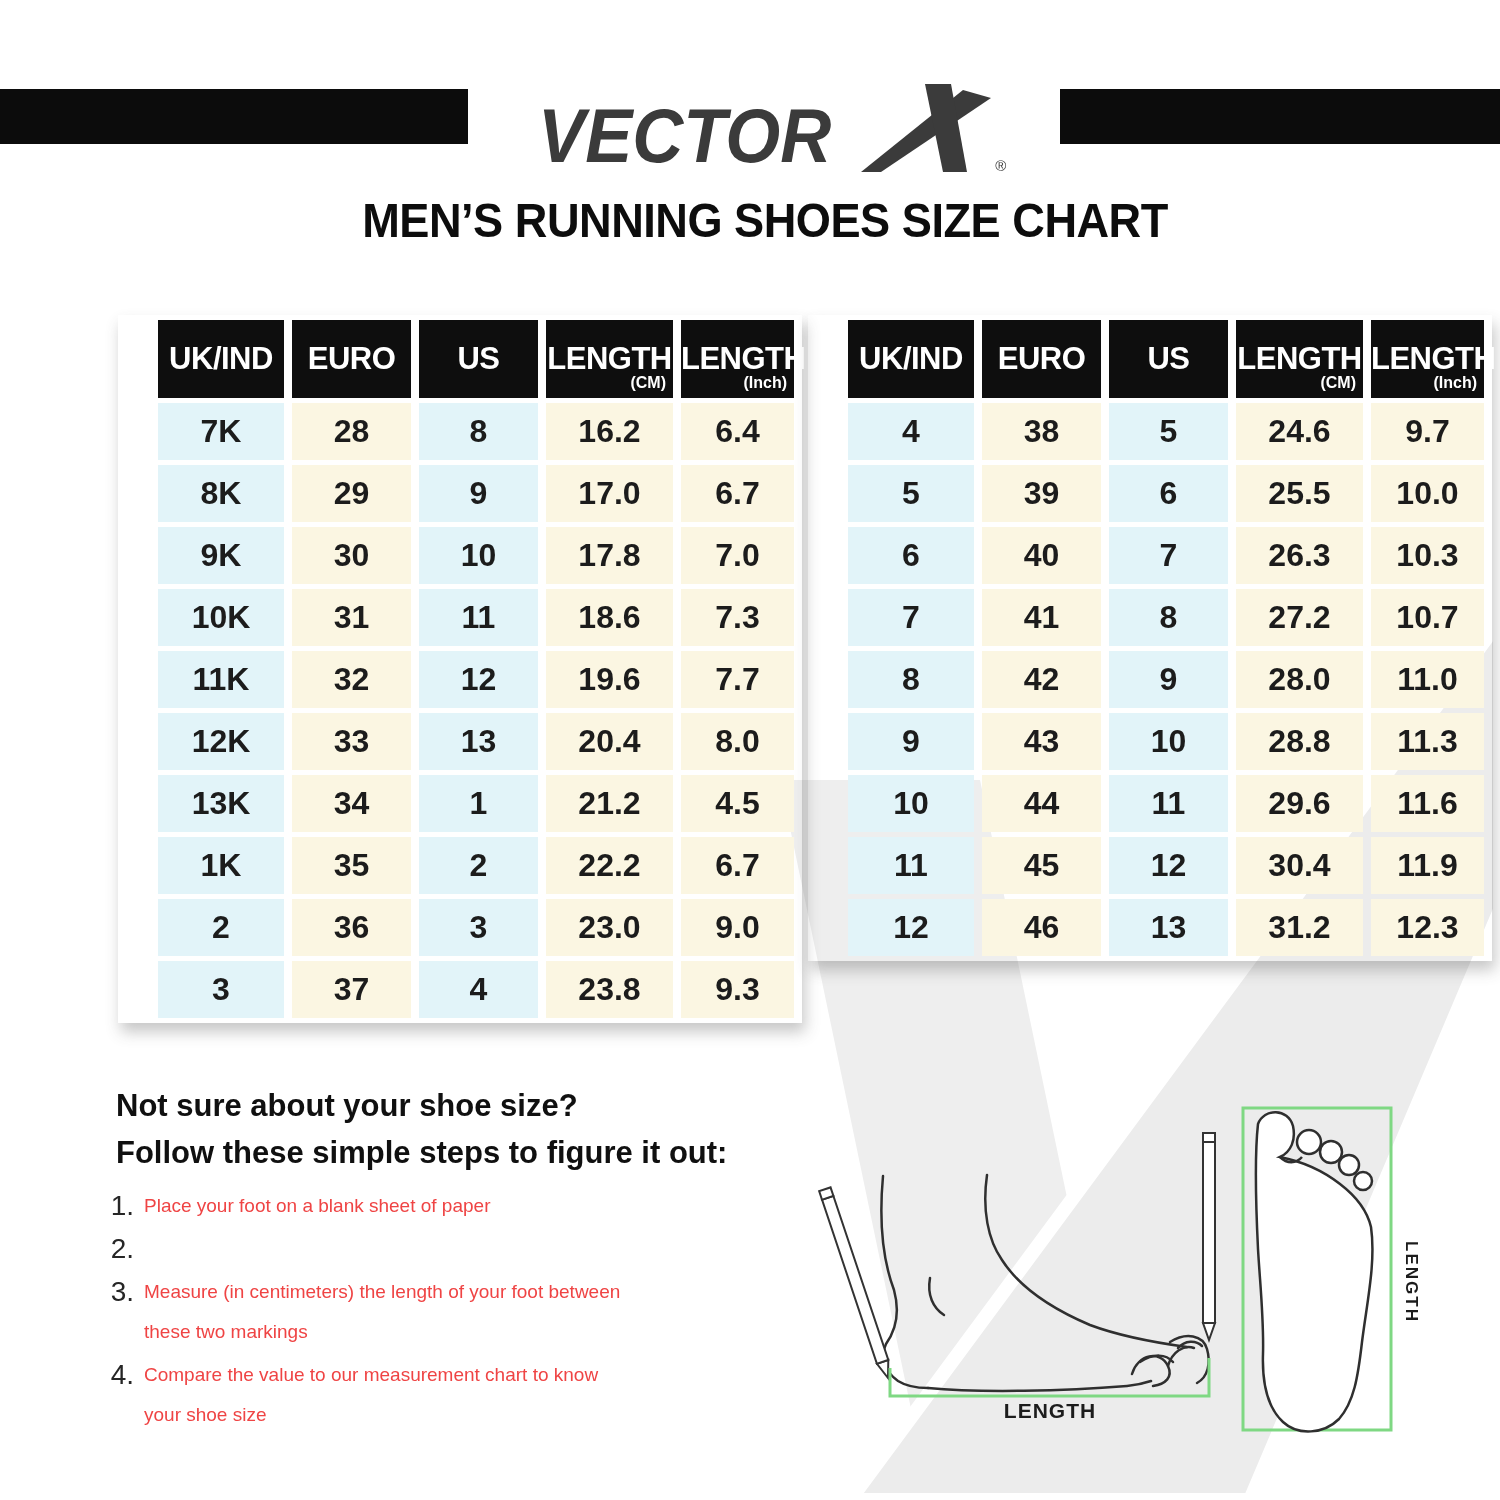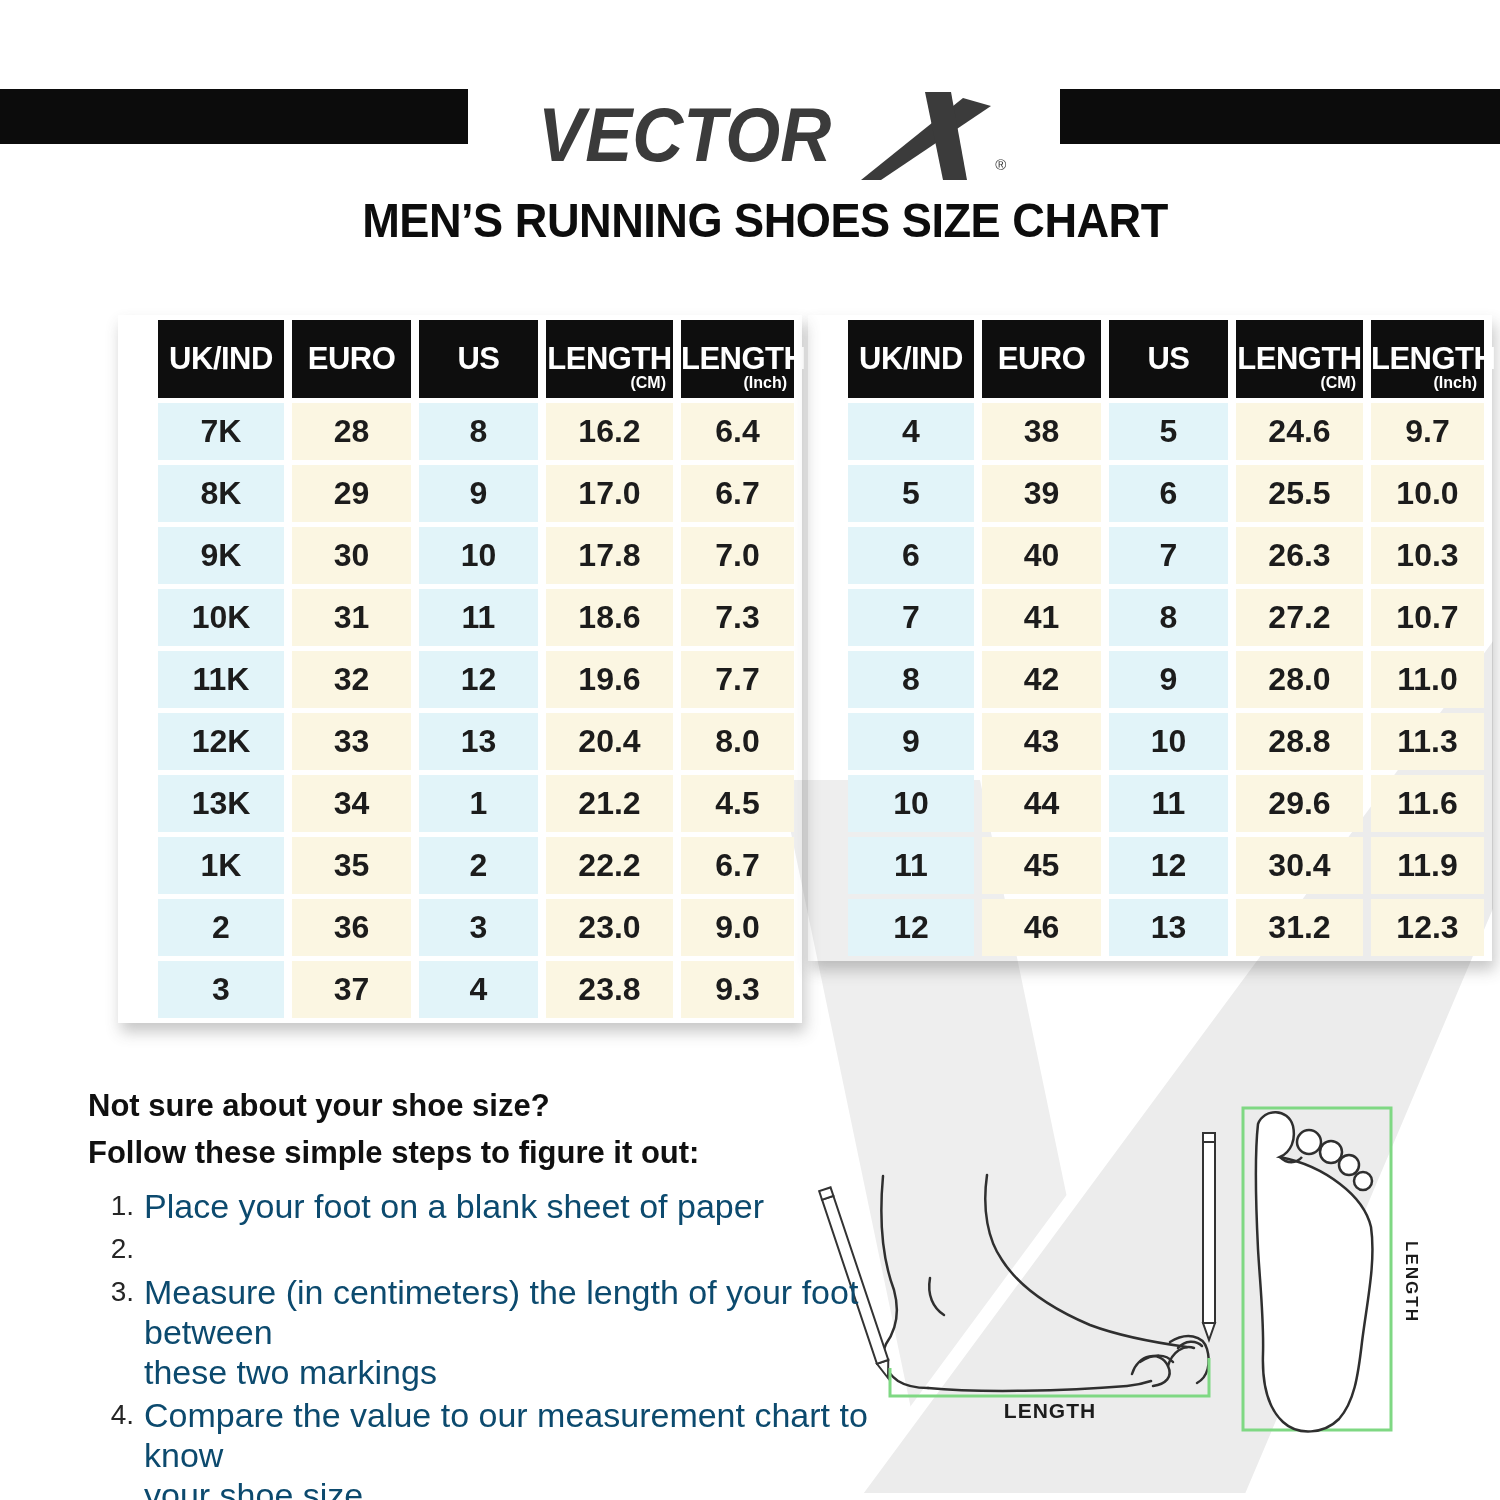--- a/index.html
+++ b/index.html
@@ -6,21 +6,21 @@
   .page{
     position:relative;width:1500px;height:1500px;overflow:hidden;
     background:#ffffff;font-family:"Liberation Sans",sans-serif;
     --header-bg:#0e0e0e;--col-blue:#e2f4f9;--col-cream:#fbf6e2;
     --green:#7fd883;--ink:#1c1c1c;--watermark:#eeeeee;--logo:#3b3b3b;
   }
   .watermark{position:absolute;left:0;top:0;z-index:0;}
   .topbar{position:absolute;top:89px;height:55px;background:#0c0c0c;z-index:2;}
   .topbar.left{left:0;width:468px;}
   .topbar.right{left:1060px;width:440px;}
-  .logo{position:absolute;left:538px;top:88px;z-index:3;display:flex;align-items:center;}
+  .logo{position:absolute;left:538px;top:80px;z-index:3;display:flex;align-items:flex-end;}
   .logo-text{
     font-family:"Liberation Sans",sans-serif;font-style:italic;font-weight:bold;
     font-size:76px;line-height:76px;color:var(--logo);letter-spacing:0px;
     transform:scaleX(0.93);transform-origin:left center;
   }
   .logo-x{margin-left:8px;margin-top:4px;}
   .reg{font-size:15px;color:var(--logo);margin-left:2px;margin-top:58px;}
   .title{
     position:absolute;top:193px;left:765px;transform:translateX(-50%) scaleX(0.94);
     font-size:48px;font-weight:bold;color:#0d0d0d;white-space:nowrap;
@@ -43,29 +43,29 @@
   .size-table th .hsub{
     position:absolute;right:7px;bottom:6px;font-size:16px;font-weight:bold;letter-spacing:0;
   }
   .size-table td{
     height:57px;text-align:center;vertical-align:middle;padding:0;
     font-size:32px;font-weight:bold;color:var(--ink);
   }
   .size-table td.blue{background:var(--col-blue);}
   .size-table td.cream{background:var(--col-cream);margin-left:40px;}
   .instructions{position:absolute;left:88px;top:1082px;width:780px;z-index:2;color:#101010;}
-  .instructions .hd{font-size:31px;font-weight:bold;line-height:47px;}
+  .instructions .hd{font-size:31px;font-weight:bold;line-height:47px;margin-left:28px;}
   .steps{list-style:none;margin:10px 0 0 0;padding:0;}
   .steps li{display:flex;margin:0 0 3px 0;}
   .steps .num{
     width:46px;min-width:46px;text-align:right;padding-right:10px;
     font-size:28px;line-height:40px;color:#262626;
   }
   .steps .txt{
-    font-size:34px;line-height:40px;color:#0c4a6e;white-space:pre-line;
+    font-size:19px;line-height:40px;color:#ef4444;white-space:pre-line;
   }
   .feet{position:absolute;left:810px;top:1090px;z-index:1;}
 </style>
 </head>
 <body>
 
 <div class="page" style="--header-bg: #0e0e0e; --col-blue: #e2f4f9; --col-cream: #fbf6e2; --green: #7fd883; --ink: #1c1c1c; --watermark: #eeeeee; --logo: #3b3b3b;">
 
   <svg class="watermark" width="1500" height="1500" viewBox="0 0 1500 1500" aria-hidden="true">
     <polygon points="780,780 980,780 1130,1500 930,1500" fill="#eeeeee"></polygon>

